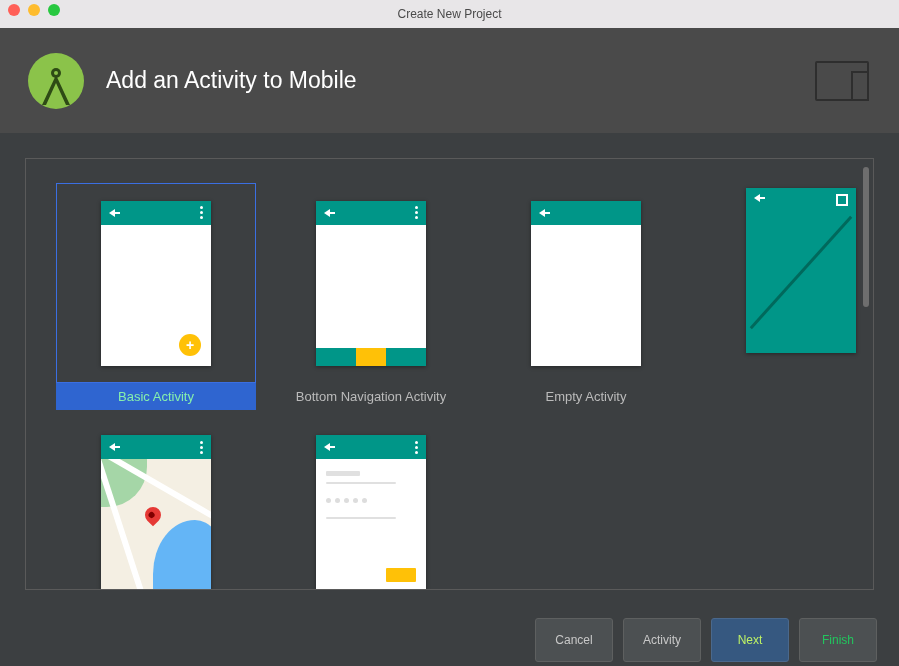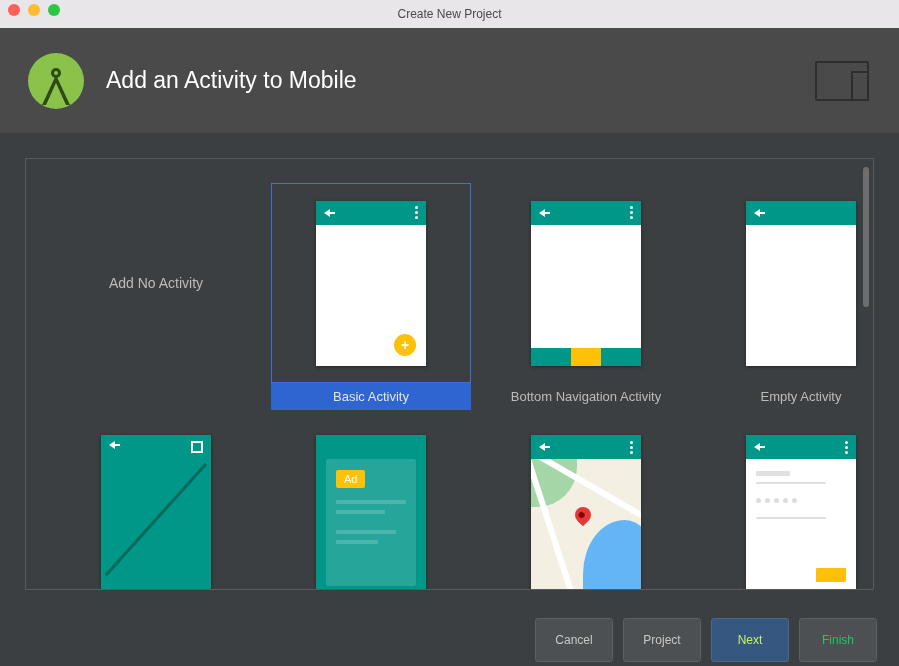--- a/index.html
+++ b/index.html
@@ -116,21 +116,21 @@
     display:flex;
     align-items:center;
     justify-content:center;
     padding:4px;
   }
   .template.selected .thumb-frame {
     border:1px solid #3b6fe2;
   }
   .template.selected .label-row {
     background:#2f65d0;
-    color:#e5e5e5;
+    color:#86efac;
   }
   .label-row{
     width:200px;
     text-align:center;
     font-size:13px;
     padding:6px 4px;
     color:#bbbbbb;
   }
   .label-row.no-thumb{
     display:flex;
@@ -272,23 +272,20 @@
   <div class="device-icon">
     <div class="phone"></div>
   </div>
 </div>
 
 <div class="content-area">
   <div class="template-panel">
     <div class="scrollbar"></div>
     <div class="grid">
 
-      <div class="template">
-        <div class="label-row no-thumb">Add No Activity</div>
-      </div>
 
       <div class="template selected">
         <div class="thumb-frame">
           <div class="mock">
             <div class="appbar">
               <span class="arrow-left"></span>
               <span class="dots">
                   <span></span>
                   <span></span>
                   <span></span>
@@ -336,33 +333,20 @@
             <div class="topbar">
               <span class="arrow-left"></span>
               <span class="full-icon"></span>
             </div>
             <div class="diag"></div>
 
           </div>
         </div>
       </div>
 
-      <div class="template">
-        <div class="thumb-frame" style="height:auto;">
-          <div class="mock ad">
-            <div class="card">
-              <span class="ad-badge">Ad</span>
-              <div class="line"></div>
-              <div class="line" style="width:70%;"></div>
-              <div class="line" style="width:85%;margin-top:16px;"></div>
-              <div class="line" style="width:60%;"></div>
-            </div>
-          </div>
-        </div>
-      </div>
 
       <div class="template">
         <div class="thumb-frame" style="height:auto;">
           <div class="mock map">
             <div class="appbar">
               <span class="arrow-left"></span>
               <span class="dots">
                   <span></span>
                   <span></span>
                   <span></span>
@@ -406,16 +390,16 @@
           </div>
         </div>
       </div>
 
     </div>
   </div>
 </div>
 
 <div class="footer">
   <button class="btn">Cancel</button>
-  <button class="btn">Project</button>
+  <button class="btn">Activity</button>
   <button class="btn primary">Next</button>
   <button class="btn" disabled="">Finish</button>
 </div>
 
 </body></html>

